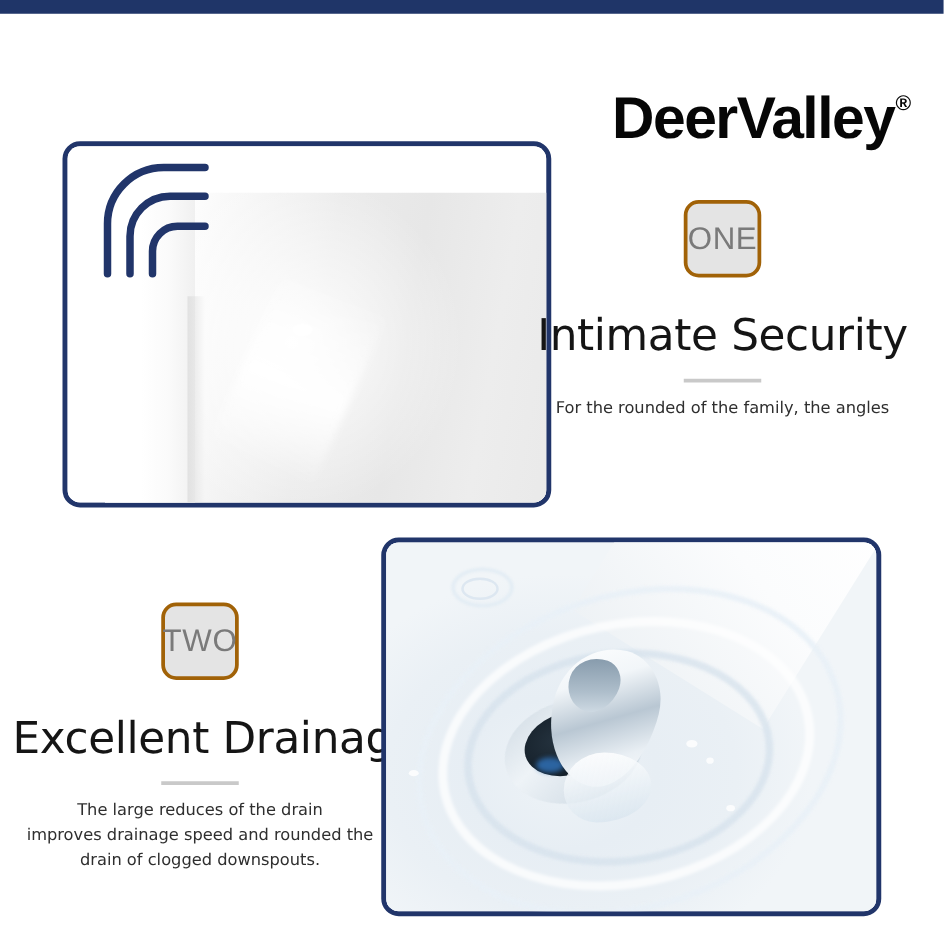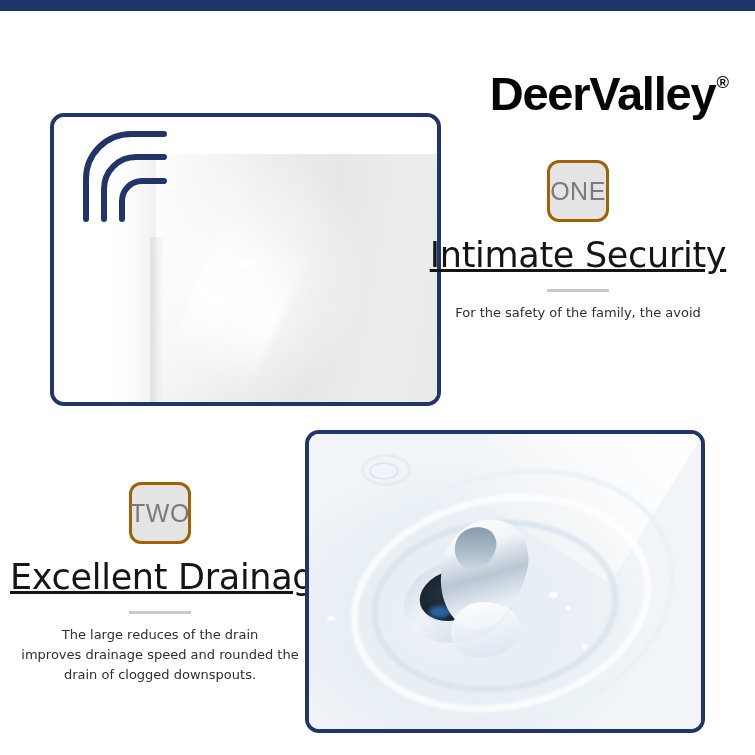--- a/index.html
+++ b/index.html
@@ -290,29 +290,28 @@
   }
   .badge-text {
     font-size: 25px;
     color: #7a7a7a;
     letter-spacing: 0.5px;
     line-height: 1;
     font-family: "Liberation Sans", sans-serif;
   }
 
   .headline {
-    margin-top: 14px;
+    margin-top: 28px;
     font-size: 35px;
     color: #151515;
     line-height: 1.1;
     letter-spacing: -0.3px;
     white-space: nowrap;
     font-family: "DejaVu Sans", sans-serif;
     font-weight: normal;
-    text-decoration: underline;
   }
 
   .divider {
     width: 62px;
     height: 3px;
     background: #c9c9c9;
     margin: 14px auto 11px auto;
   }
 
   .body-text {
@@ -348,21 +347,21 @@
   </div>
 </div>
 
 <div class="text-block block-one">
   <div class="badge">
     <span class="badge-text">ONE</span>
   </div>
   <div class="headline">Intimate Security</div>
   <div class="divider"></div>
   <div class="body-text">
-    <div>For the safety of the family, the avoid</div>
+    <div>For the rounded of the family, the angles</div>
   </div>
 </div>
 
 <div class="text-block block-two">
   <div class="badge">
     <span class="badge-text">TWO</span>
   </div>
   <div class="headline">Excellent Drainage</div>
   <div class="divider"></div>
   <div class="body-text">

